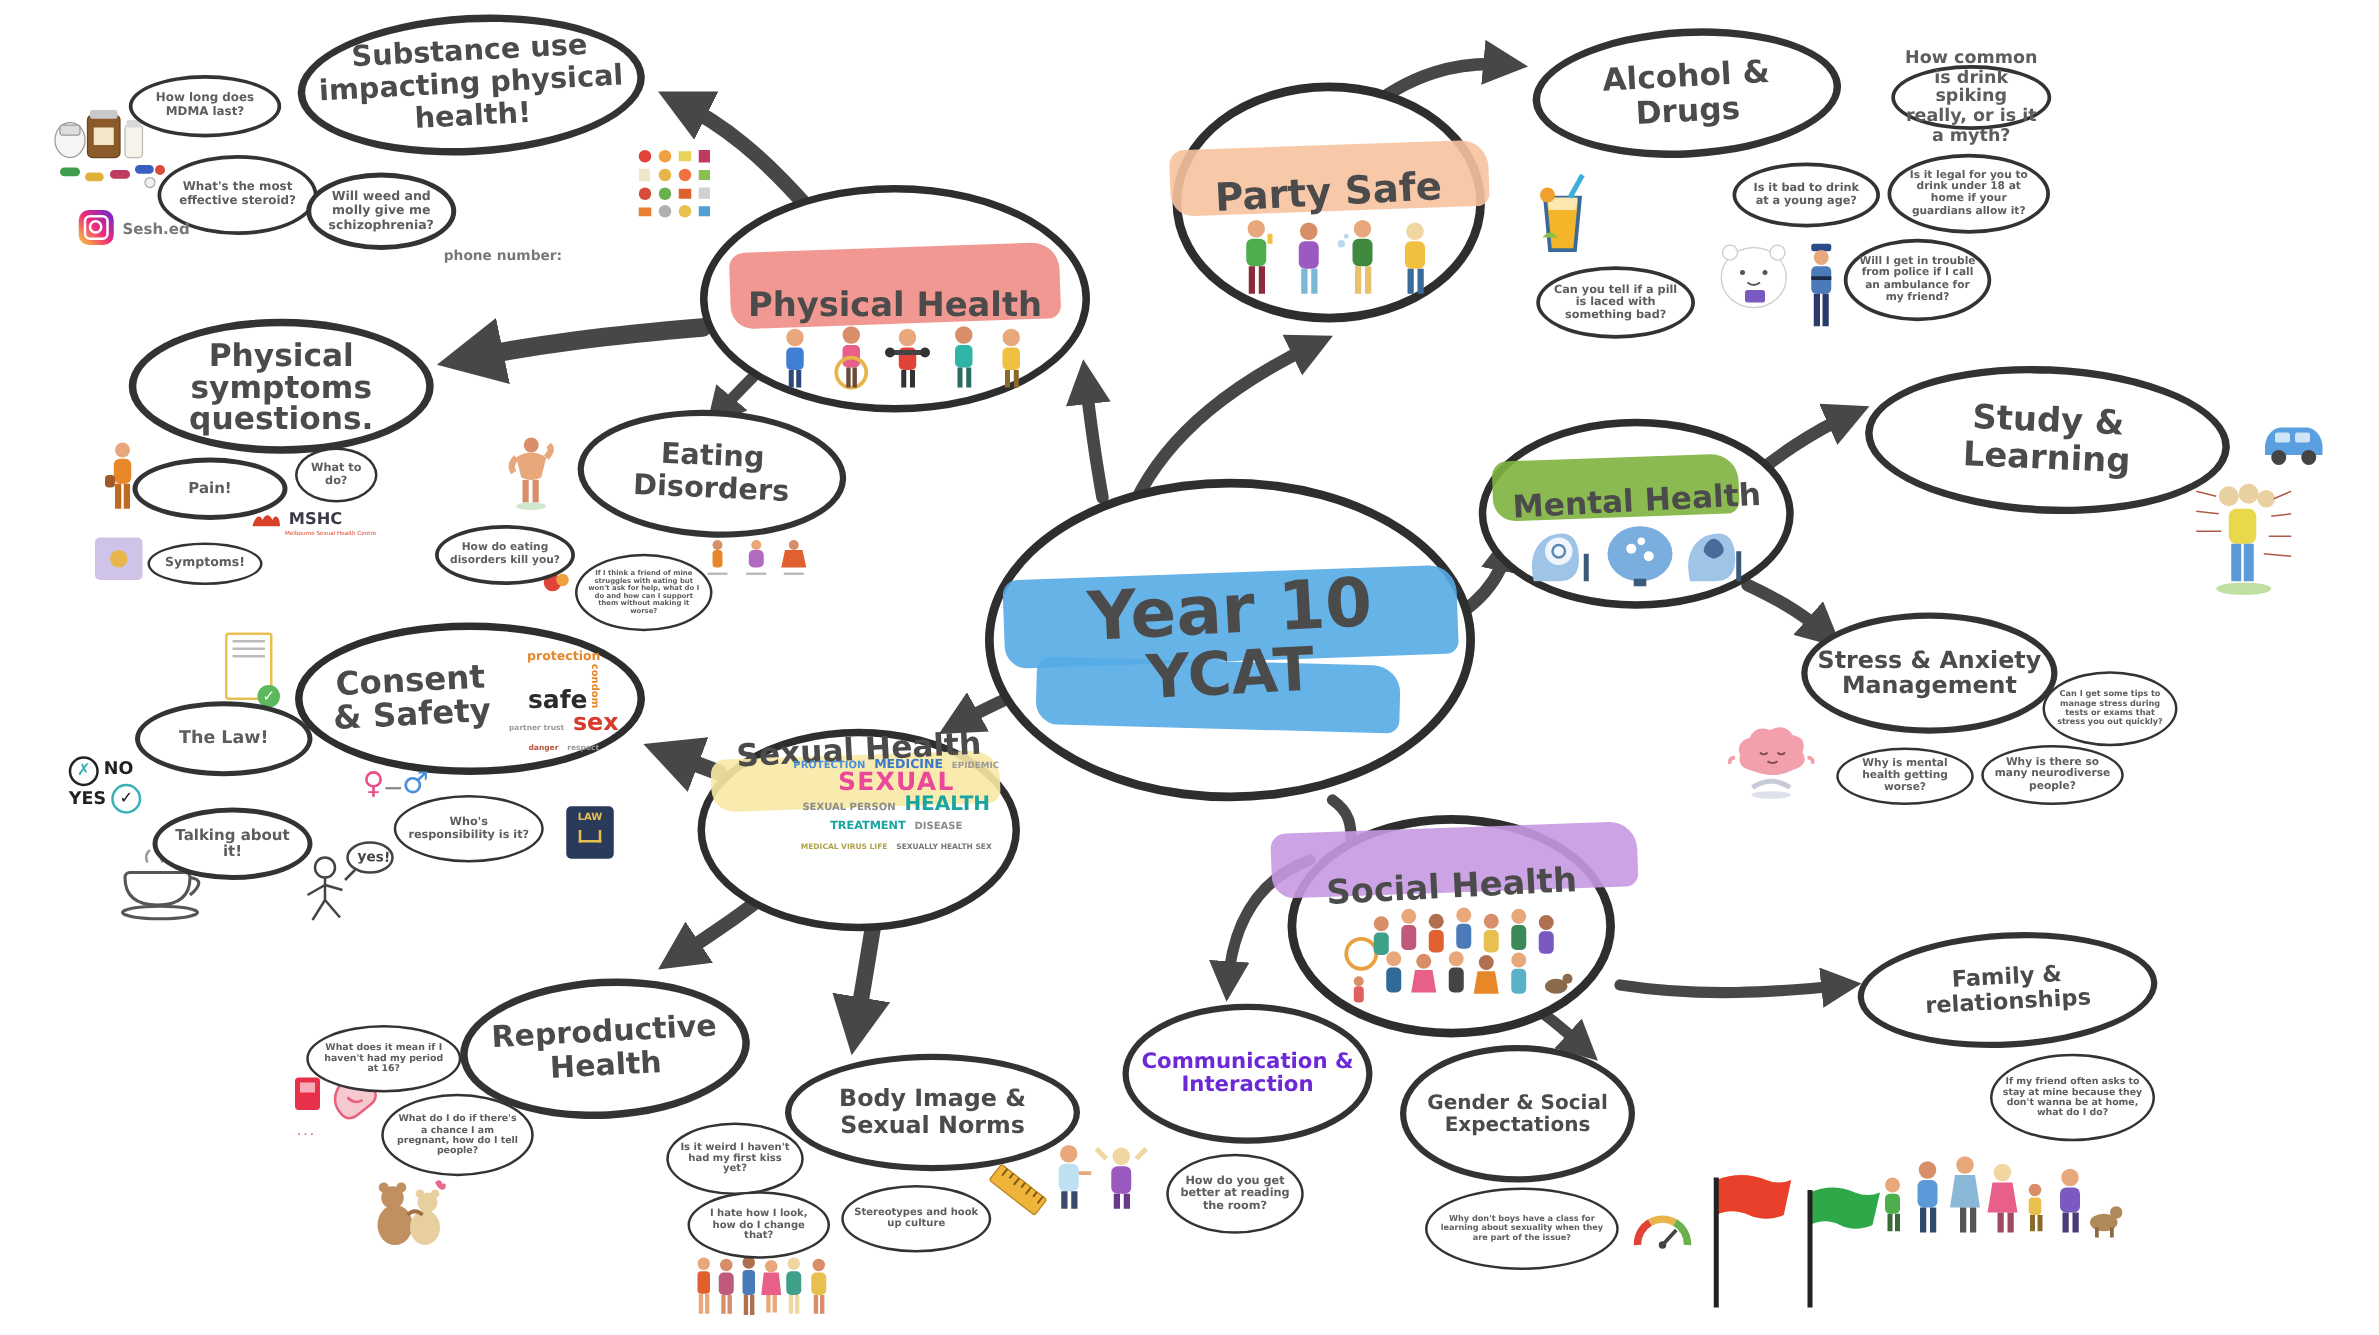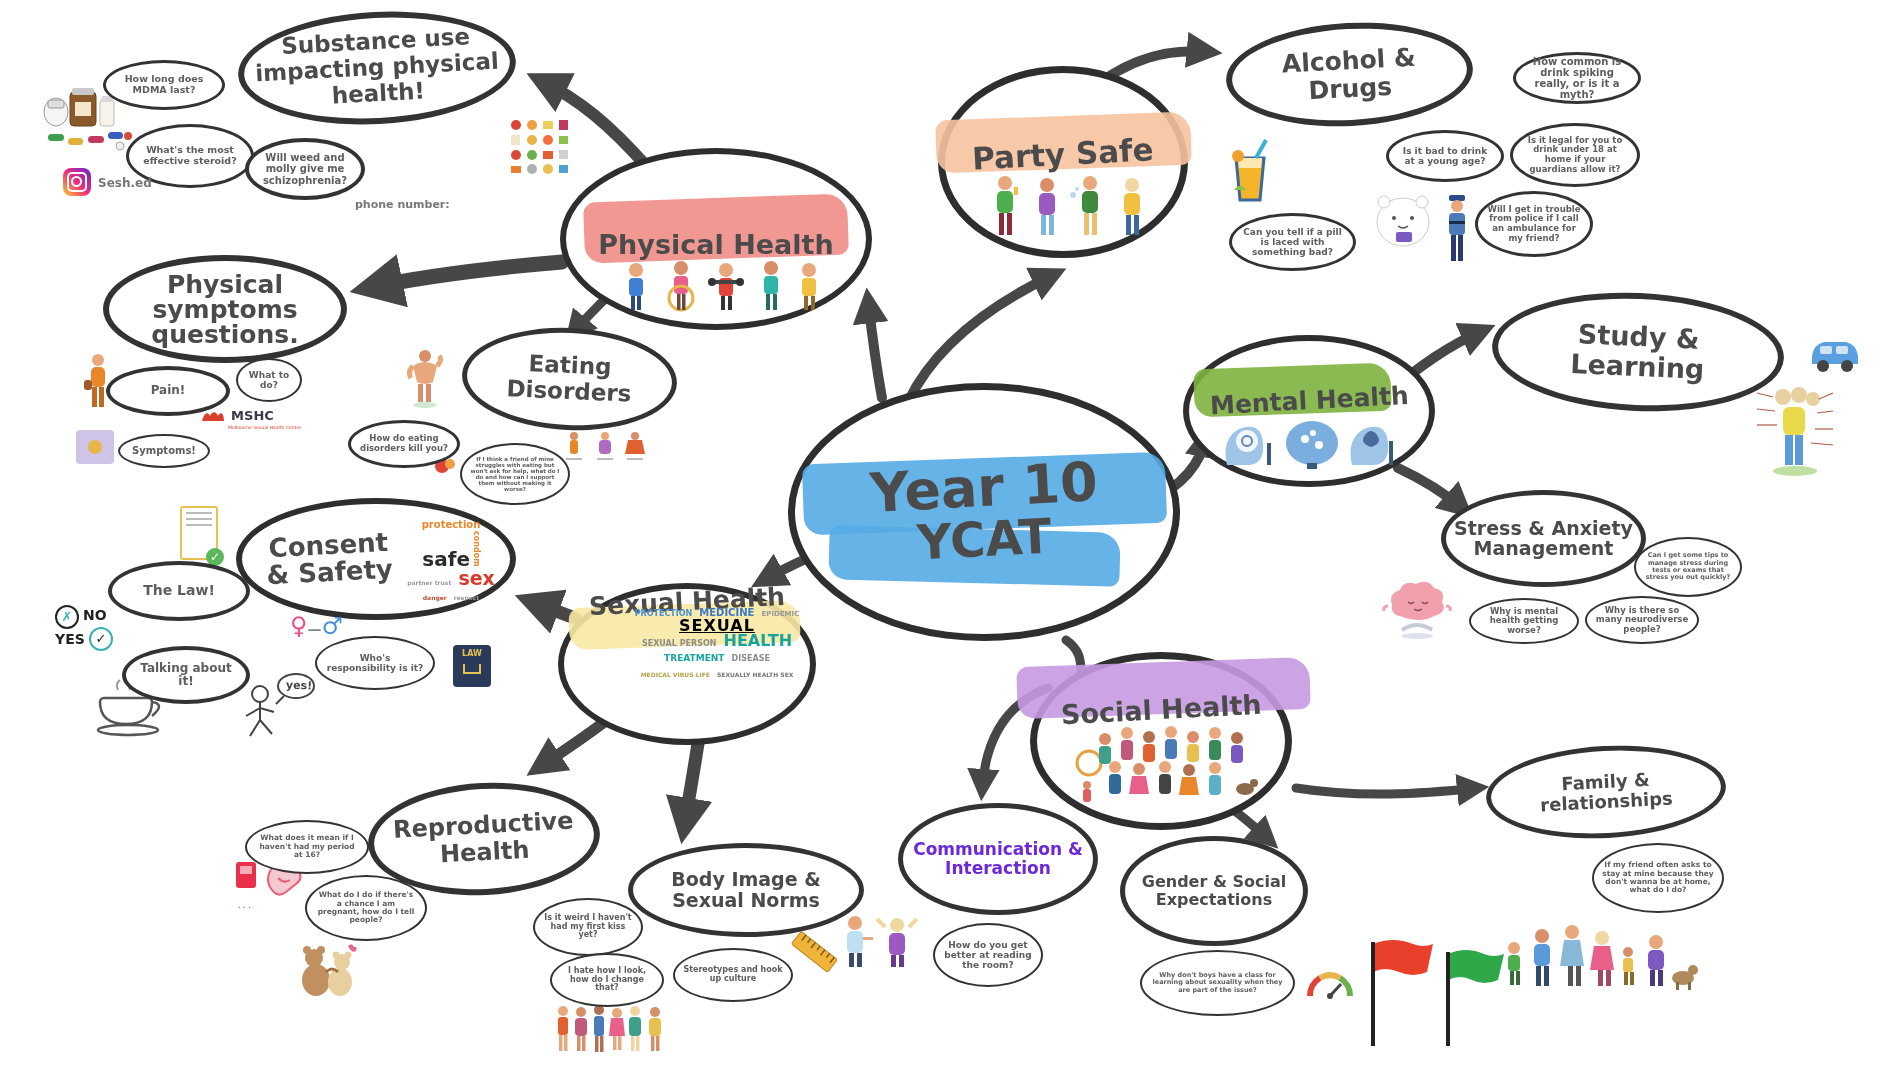--- a/index.html
+++ b/index.html
@@ -15,21 +15,21 @@
         font-weight:bold;}
   .title{font-weight:bold;color:#4b4b4b;position:relative;z-index:2;line-height:1.02;}
   .brush{position:absolute;z-index:1;border-radius:12px 22px 10px 18px;transform:rotate(-2deg);opacity:.9;}
   .illus{position:absolute;z-index:2;}
   .freetext{position:absolute;z-index:3;color:#6a6a6a;font-weight:bold;}
   .tilt-l{transform:rotate(-3deg);} .tilt-r{transform:rotate(2.5deg);}
   
   .wc{position:relative;z-index:2;line-height:.95;text-align:center;}
   .wc span{display:inline-block;font-weight:bold;margin:0 1px;}
   .sxc .w1{color:#4a90d9;font-size:8px;} .sxc .w2{color:#3b78c9;font-size:10px;}
-  .sxc .w3{color:#9a9a9a;font-size:7px;} .sxc .w4{color:#000000;font-size:16px;letter-spacing:1px;text-decoration:underline;}
+  .sxc .w3{color:#9a9a9a;font-size:7px;} .sxc .w4{color:#ec4899;font-size:20px;letter-spacing:1px;}
   .sxc .w5{color:#19a4a0;font-size:16px;} .sxc .w6{color:#8c8c8c;font-size:8px;text-align:right;}
   .sxc .w7{color:#19a4a0;font-size:9px;} .sxc .w8{color:#8c8c8c;font-size:8px;}
   .sxc .w9{color:#b0a24a;font-size:6px;} .sxc .w10{color:#777;font-size:6px;}
   .ssc .w1{color:#e8872a;font-size:10px;} .ssc .w2{color:#2b2b2b;font-size:20px;}
   .ssc .w3{color:#d83a2c;font-size:19px;} .ssc .w4{color:#e8872a;font-size:8px;writing-mode:vertical-rl;}
   .ssc .w5{color:#9a9a9a;font-size:6px;} .ssc .w6{color:#b5533c;font-size:6px;} .ssc .w7{color:#999;font-size:6px;}
 </style>
 </head>
 <body>
 
@@ -247,21 +247,21 @@
       <g>
           <circle cx="145" cy="12" r="7" fill="#f0d6a0"></circle>
           <rect x="137" y="20" width="16" height="22" rx="5" fill="#f0c040"></rect>
           <rect x="139" y="42" width="5" height="20" fill="#3a6a9a"></rect>
           <rect x="147" y="42" width="5" height="20" fill="#3a6a9a"></rect>
         </g>
     </svg>
   </div>
 
   <div class="bubble tilt-l" style="left:1226px;top:23px;width:247px;height:103px;border-width:6px;font-size:25px;color:#4b4b4b;">Alcohol &amp; Drugs</div>
-  <div class="bubble" style="left:1513px;top:52px;width:128px;height:52px;font-size:10px;">How common is drink spiking really, or is it a myth?</div>
+  <div class="bubble" style="left:1513px;top:52px;width:128px;height:52px;font-size:14px;">How common is drink spiking really, or is it a myth?</div>
   <div class="bubble" style="left:1386px;top:130px;width:118px;height:52px;font-size:9px;">Is it bad to drink at a young age?</div>
   <div class="bubble" style="left:1510px;top:123px;width:130px;height:64px;font-size:8.5px;">Is it legal for you to drink under 18 at home if your guardians allow it?</div>
   <div class="bubble" style="left:1475px;top:191px;width:118px;height:66px;font-size:8.5px;">Will I get in trouble from police if I call an ambulance for my friend?</div>
   <div class="bubble" style="left:1229px;top:213px;width:127px;height:58px;font-size:9px;">Can you tell if a pill is laced with something bad?</div>
 
   <svg class="illus" style="left:1226px;top:138px;" width="48" height="68" viewBox="0 0 48 68">
     <path d="M10,20 L38,20 L34,62 L14,62 Z" fill="#f5b52a" stroke="#3a6a9a" stroke-width="3"></path>
       <path d="M12,20 L36,20 L35,30 L13,30 Z" fill="#fce8b0"></path>
       <line x1="30" y1="20" x2="40" y2="2" stroke="#3ab0d8" stroke-width="4"></line>
       <circle cx="12" cy="18" r="6" fill="#f0a030"></circle>

